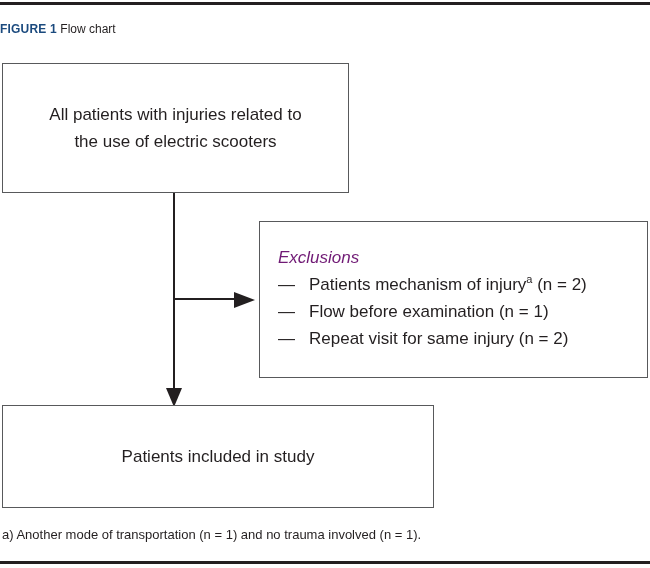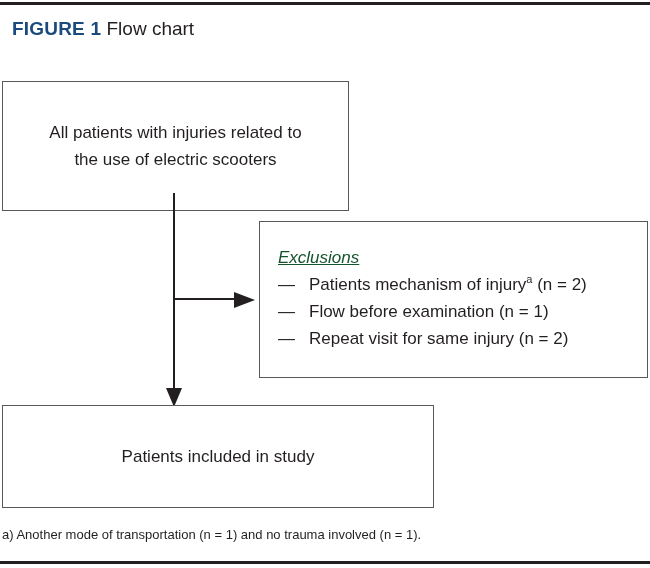--- a/index.html
+++ b/index.html
@@ -23,23 +23,23 @@
     left: 0;
     width: 650px;
     height: 3px;
     background: #231f20;
   }
   #rule-top { top: 2px; }
   #rule-bottom { top: 561px; }
 
   #figure-title {
     position: absolute;
-    left: 12px;
+    left: 0;
     top: 18px;
-    font-size: 19px;
+    font-size: 12px;
     line-height: 22px;
     white-space: nowrap;
   }
   #figure-title .fig-label {
     font-weight: bold;
     color: #1b4a7e;
     letter-spacing: 0.2px;
   }
   #figure-title .fig-caption {
     color: #231f20;
@@ -57,21 +57,21 @@
   }
   .flow-box .box-text {
     text-align: center;
     font-size: 17px;
     line-height: 27px;
     color: #231f20;
   }
 
   #box-enrolled {
     left: 2px;
-    top: 81px;
+    top: 63px;
     width: 347px;
     height: 130px;
   }
   #box-included {
     left: 2px;
     top: 405px;
     width: 432px;
     height: 103px;
   }
 
@@ -80,22 +80,21 @@
     top: 221px;
     width: 389px;
     height: 157px;
     justify-content: flex-start;
     padding: 22px 0 0 18px;
   }
   #box-exclusions .excl-heading {
     font-size: 17px;
     line-height: 27px;
     font-style: italic;
-    color: #14532d;
-    text-decoration: underline;
+    color: #701a75;
   }
   #box-exclusions .excl-list {
     list-style: none;
     margin: 0;
     padding: 0;
   }
   #box-exclusions .excl-item {
     font-size: 17px;
     line-height: 27px;
     color: #231f20;

